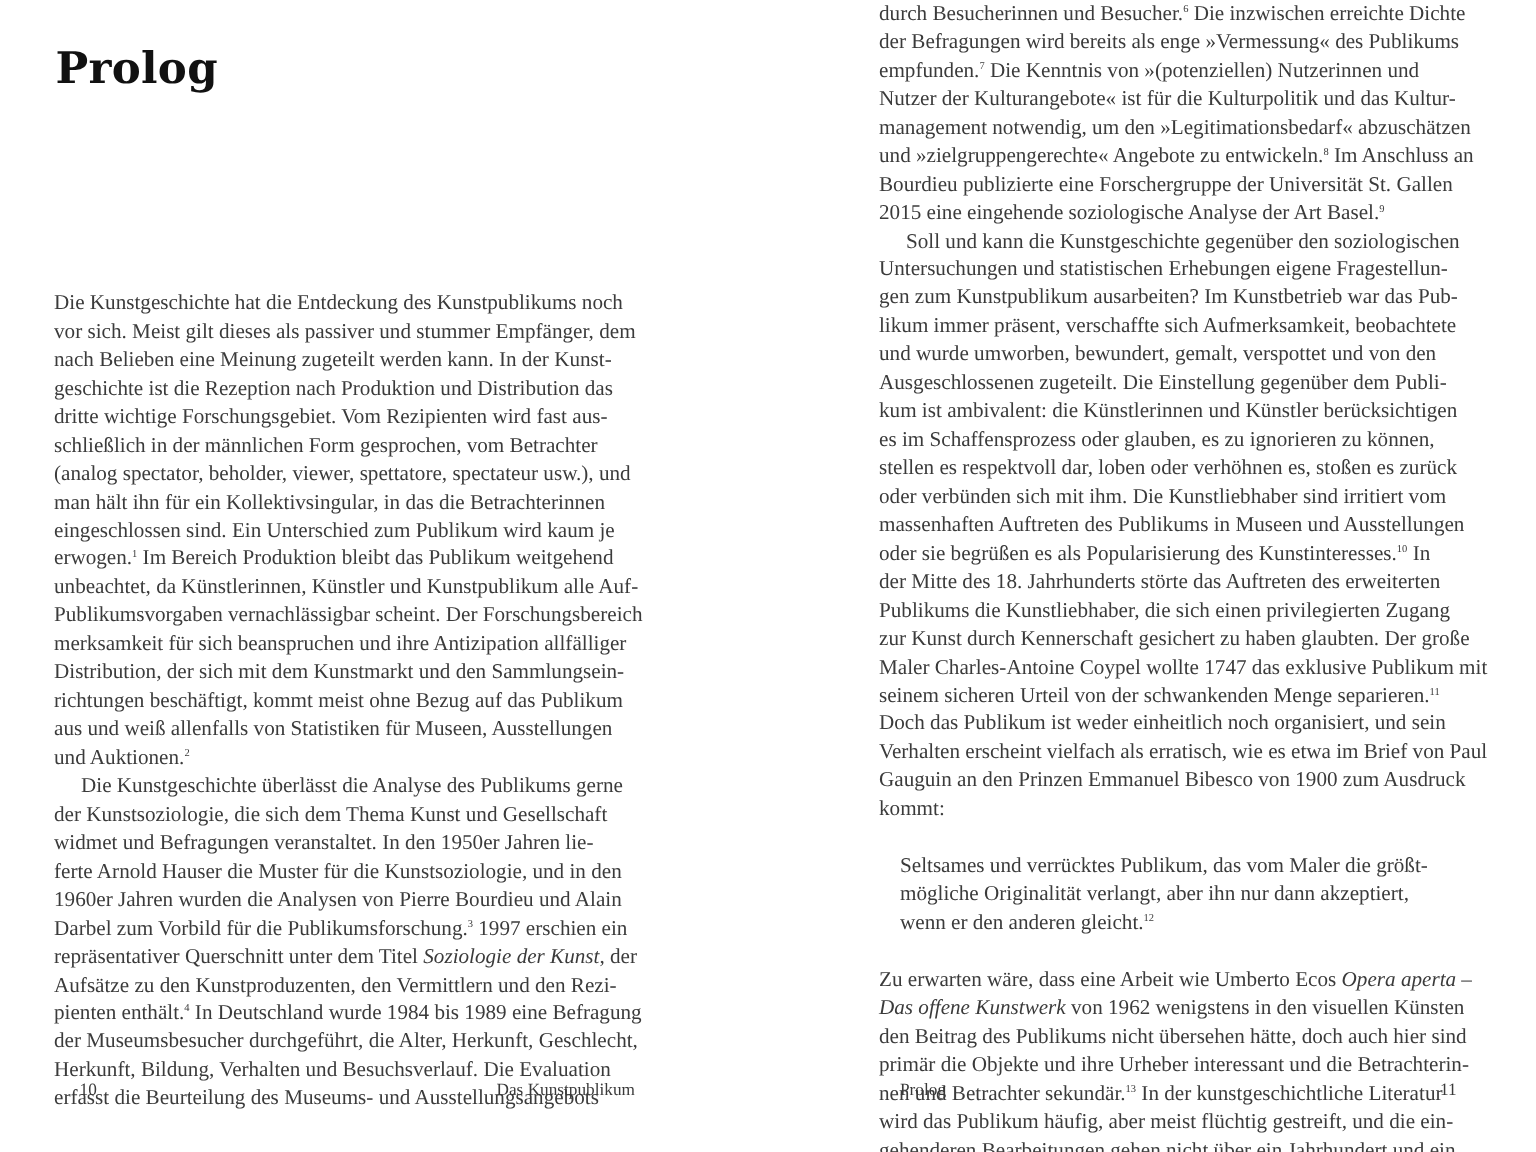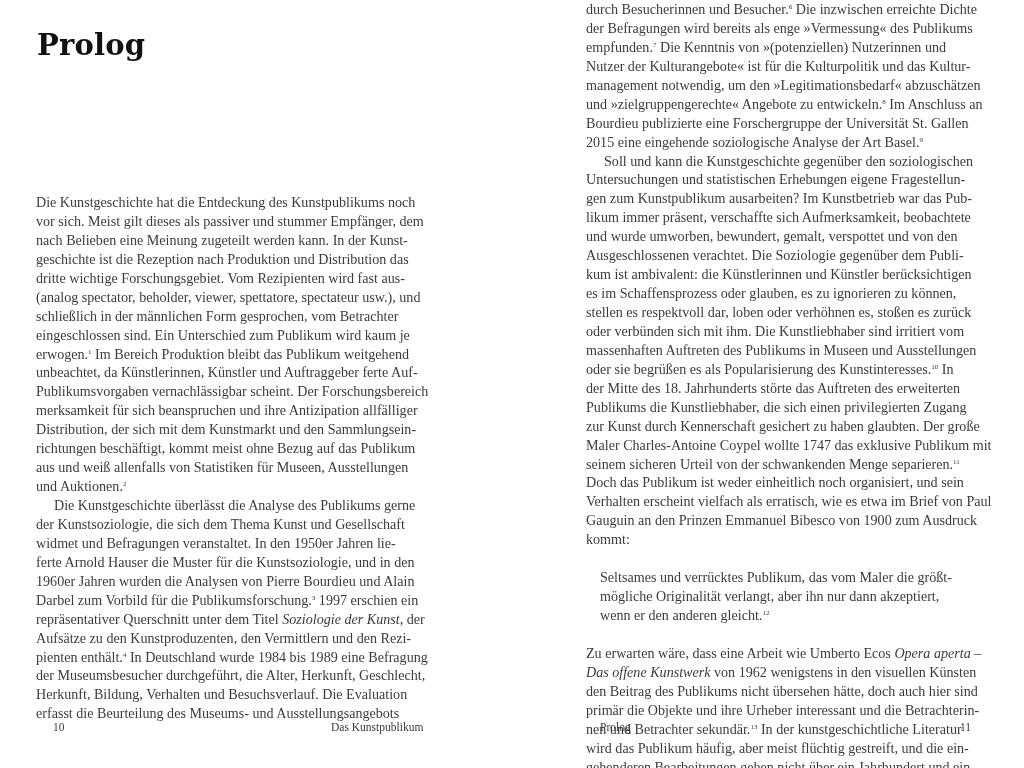--- a/index.html
+++ b/index.html
@@ -28,25 +28,26 @@
 <body>
 
 <div class="page left">
   <h1 class="heading">Prolog</h1>
   <div class="col" id="left-col">
       <span class="line"><span>Die Kunstgeschichte hat die Entdeckung des Kunstpublikums noch</span></span>
       <span class="line"><span>vor sich. Meist gilt dieses als passiver und stummer Empfänger, dem</span></span>
       <span class="line"><span>nach Belieben eine Meinung zugeteilt werden kann. In der Kunst-</span></span>
       <span class="line"><span>geschichte ist die Rezeption nach Produktion und Distribution das</span></span>
       <span class="line"><span>dritte wichtige Forschungsgebiet. Vom Rezipienten wird fast aus-</span></span>
+      <span class="line"><span>schließlich in der männlichen Form gesprochen, vom Betrachter</span></span>
       <span class="line"><span>(analog spectator, beholder, viewer, spettatore, spectateur usw.), und</span></span>
-      <span class="line"><span>schließlich in der männlichen Form gesprochen, vom Betrachter</span></span>
+      <span class="line"><span>man hält ihn für ein Kollektivsingular, in das die Betrachterinnen</span></span>
       <span class="line"><span>eingeschlossen sind. Ein Unterschied zum Publikum wird kaum je</span></span>
       <span class="line"><span>erwogen.</span><sup>1</sup><span> Im Bereich Produktion bleibt das Publikum weitgehend</span></span>
-      <span class="line"><span>unbeachtet, da Künstlerinnen, Künstler und Auftraggeber ferte Auf-</span></span>
+      <span class="line"><span>unbeachtet, da Künstlerinnen, Künstler und Kunstpublikum alle Auf-</span></span>
       <span class="line"><span>Publikumsvorgaben vernachlässigbar scheint. Der Forschungsbereich</span></span>
       <span class="line"><span>merksamkeit für sich beanspruchen und ihre Antizipation allfälliger</span></span>
       <span class="line"><span>Distribution, der sich mit dem Kunstmarkt und den Sammlungsein-</span></span>
       <span class="line"><span>richtungen beschäftigt, kommt meist ohne Bezug auf das Publikum</span></span>
       <span class="line"><span>aus und weiß allenfalls von Statistiken für Museen, Ausstellungen</span></span>
       <span class="line"><span>und Auktionen.</span><sup>2</sup></span>
       <span class="line indent"><span>Die Kunstgeschichte überlässt die Analyse des Publikums gerne</span></span>
       <span class="line"><span>der Kunstsoziologie, die sich dem Thema Kunst und Gesellschaft</span></span>
       <span class="line"><span>widmet und Befragungen veranstaltet. In den 1950er Jahren lie-</span></span>
       <span class="line"><span>ferte Arnold Hauser die Muster für die Kunstsoziologie, und in den</span></span>
@@ -71,21 +72,21 @@
       <span class="line"><span>Nutzer der Kulturangebote« ist für die Kulturpolitik und das Kultur-</span></span>
       <span class="line"><span>management notwendig, um den »Legitimationsbedarf« abzuschätzen</span></span>
       <span class="line"><span>und »zielgruppengerechte« Angebote zu entwickeln.</span><sup>8</sup><span> Im Anschluss an</span></span>
       <span class="line"><span>Bourdieu publizierte eine Forschergruppe der Universität St. Gallen</span></span>
       <span class="line"><span>2015 eine eingehende soziologische Analyse der Art Basel.</span><sup>9</sup></span>
       <span class="line indent"><span>Soll und kann die Kunstgeschichte gegenüber den soziologischen</span></span>
       <span class="line"><span>Untersuchungen und statistischen Erhebungen eigene Fragestellun-</span></span>
       <span class="line"><span>gen zum Kunstpublikum ausarbeiten? Im Kunstbetrieb war das Pub-</span></span>
       <span class="line"><span>likum immer präsent, verschaffte sich Aufmerksamkeit, beobachtete</span></span>
       <span class="line"><span>und wurde umworben, bewundert, gemalt, verspottet und von den</span></span>
-      <span class="line"><span>Ausgeschlossenen verachtet. Die Soziologie gegenüber dem Publi-</span></span>
+      <span class="line"><span>Ausgeschlossenen zugeteilt. Die Einstellung gegenüber dem Publi-</span></span>
       <span class="line"><span>kum ist ambivalent: die Künstlerinnen und Künstler berücksichtigen</span></span>
       <span class="line"><span>es im Schaffensprozess oder glauben, es zu ignorieren zu können,</span></span>
       <span class="line"><span>stellen es respektvoll dar, loben oder verhöhnen es, stoßen es zurück</span></span>
       <span class="line"><span>oder verbünden sich mit ihm. Die Kunstliebhaber sind irritiert vom</span></span>
       <span class="line"><span>massenhaften Auftreten des Publikums in Museen und Ausstellungen</span></span>
       <span class="line"><span>oder sie begrüßen es als Popularisierung des Kunstinteresses.</span><sup>10</sup><span> In</span></span>
       <span class="line"><span>der Mitte des 18. Jahrhunderts störte das Auftreten des erweiterten</span></span>
       <span class="line"><span>Publikums die Kunstliebhaber, die sich einen privilegierten Zugang</span></span>
       <span class="line"><span>zur Kunst durch Kennerschaft gesichert zu haben glaubten. Der große</span></span>
       <span class="line"><span>Maler Charles-Antoine Coypel wollte 1747 das exklusive Publikum mit</span></span>

